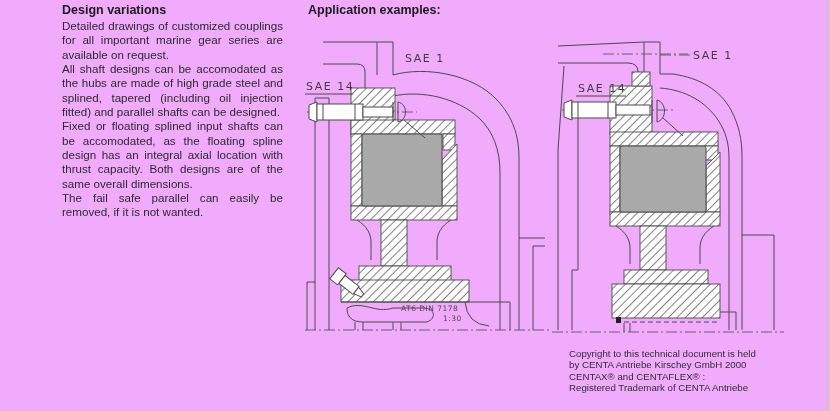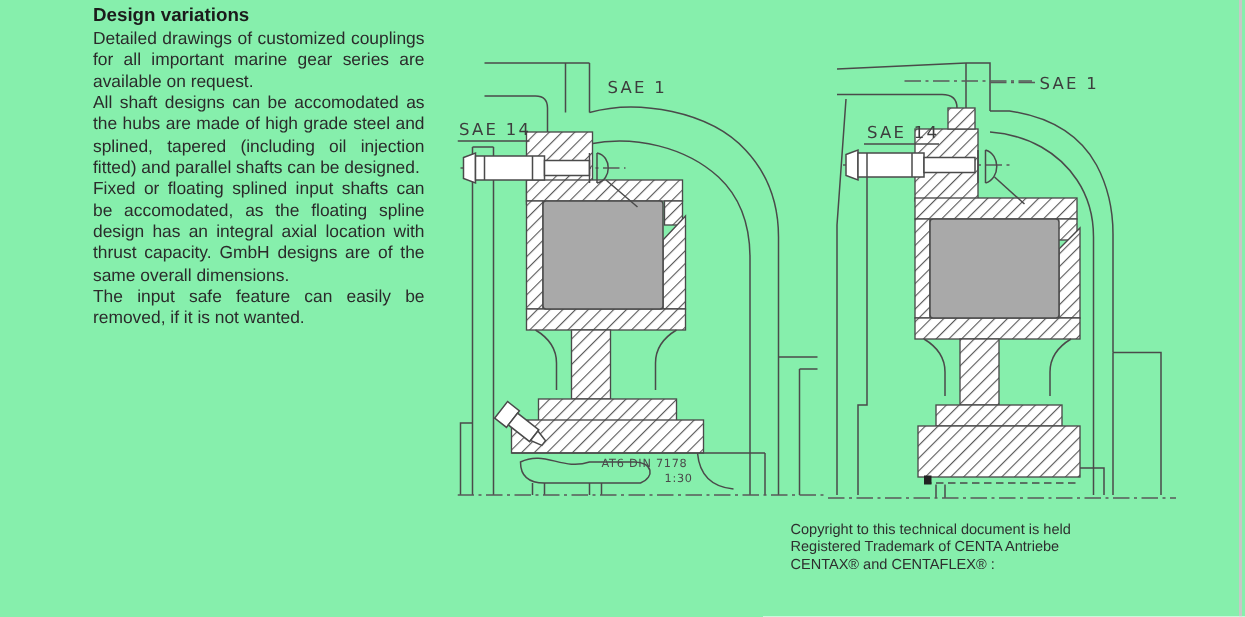--- a/index.html
+++ b/index.html
@@ -1,17 +1,17 @@
 <!DOCTYPE html>
 <html><head>
 <meta charset="utf-8">
 <style>
   html,body { margin:0; padding:0; background:#ffffff; }
   .page {
-    position:relative; width:830px; height:411px; background:#86efac;
+    position:relative; width:830px; height:411px; background:#f0abfc;
     font-family:"Liberation Sans", sans-serif; color:#2e2e2e; overflow:hidden;
   }
   .edge-line { position:absolute; left:826px; top:0; width:2px; height:411px; background:#c7c7c7; }
 
   .leftcol { position:absolute; left:62px; top:3px; width:221px; }
   .leftcol h2 { font-size:12.5px; font-weight:bold; margin:0 0 2px 0; color:#1b1b1b; }
   .leftcol p { font-size:11.6px; line-height:14.35px; margin:0; text-align:justify; color:#2b2b2b; }
 
   .apps-heading { position:absolute; left:308px; top:3px; margin:0; font-size:12.5px; font-weight:bold; color:#1b1b1b; }
 
@@ -19,36 +19,37 @@
   #drawing1 { left:305px; }
   #drawing2 { left:548px; }
 
   .ln  { fill:none; stroke:#4a4a4a; stroke-width:1; }
   .cl  { fill:none; stroke:#5a5a5a; stroke-width:0.9; stroke-dasharray:11 3 2 3; }
   .hat { stroke:#4a4a4a; stroke-width:0.9; }
   .wht { fill:#ffffff; stroke:#4a4a4a; stroke-width:1; }
   .lbl { font:11px "DejaVu Sans", sans-serif; fill:#3d3d3d; letter-spacing:1.5px; }
   .sml { font:7.5px "DejaVu Sans", sans-serif; fill:#4a4a4a; letter-spacing:0.5px; }
 
-  .copyright { position:absolute; left:527px; top:348px; width:245px; font-size:9.7px; line-height:11.4px; color:#2e2e2e; }
+  .copyright { position:absolute; left:569px; top:348px; width:245px; font-size:9.7px; line-height:11.4px; color:#2e2e2e; }
   .copyright div { white-space:nowrap; }
 </style>
 </head>
 <body>
 
 <div class="page">
 
   <div class="leftcol">
     <h2>Design variations</h2>
     <p>Detailed drawings of customized couplings for all important marine gear series are available on request.</p>
     <p>All shaft designs can be accomodated as the hubs are made of high grade steel and splined, tapered (including oil injection fitted) and parallel shafts can be designed.</p>
-    <p>Fixed or floating splined input shafts can be accomodated, as the floating spline design has an integral axial location with thrust capacity. GmbH designs are of the same overall dimensions.</p>
-    <p>The input safe feature can easily be removed, if it is not wanted.</p>
+    <p>Fixed or floating splined input shafts can be accomodated, as the floating spline design has an integral axial location with thrust capacity. Both designs are of the same overall dimensions.</p>
+    <p>The fail safe parallel can easily be removed, if it is not wanted.</p>
   </div>
 
+  <h2 class="apps-heading">Application examples:</h2>
 
   <svg id="drawing1" class="drawing" width="245" height="312" viewBox="0 0 245 312">
     <defs>
       <pattern id="h1" patternUnits="userSpaceOnUse" width="6" height="6" patternTransform="rotate(45)">
         <rect width="6" height="6" fill="#ffffff"></rect>
         <line x1="0" y1="0" x2="0" y2="6" stroke="#5a5a5a" stroke-width="1.5"></line>
       </pattern>
     </defs>
 
     <g>
@@ -193,18 +194,19 @@
     <path class="cl" d="M4,302 H236"></path>
 
     <text class="lbl" x="145" y="29">SAE 1</text>
     <path class="cl" d="M112,25 H142"></path>
     <text class="lbl" x="30" y="62">SAE 14</text>
     <path class="ln" d="M28,66 H78"></path>
   </svg>
 
   <div class="copyright">
     <div>Copyright to this technical document is held</div>
+    <div>by CENTA Antriebe Kirschey GmbH 2000</div>
+    <div>CENTAX® and CENTAFLEX® :</div>
     <div>Registered Trademark of CENTA Antriebe</div>
-    <div>CENTAX® and CENTAFLEX® :</div>
   </div>
 
   <div class="edge-line"></div>
 </div>
 
 </body></html>

